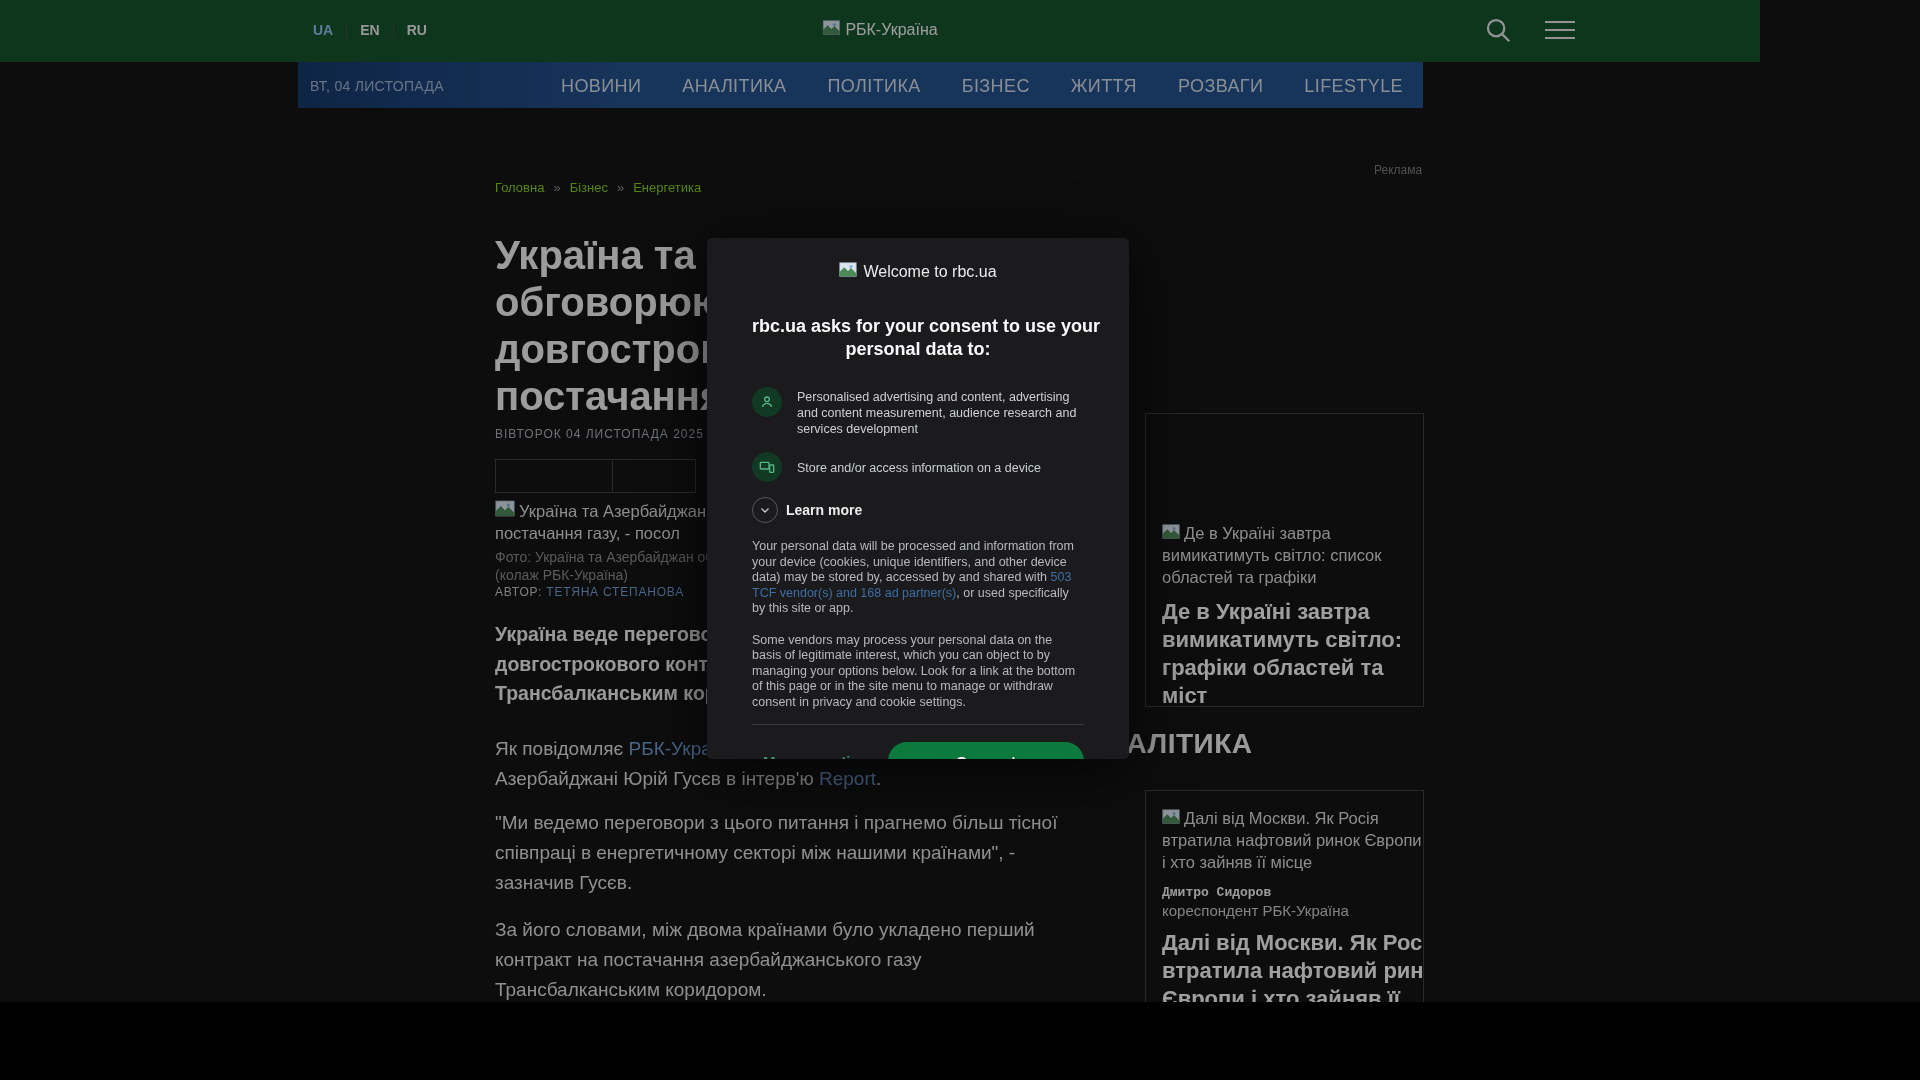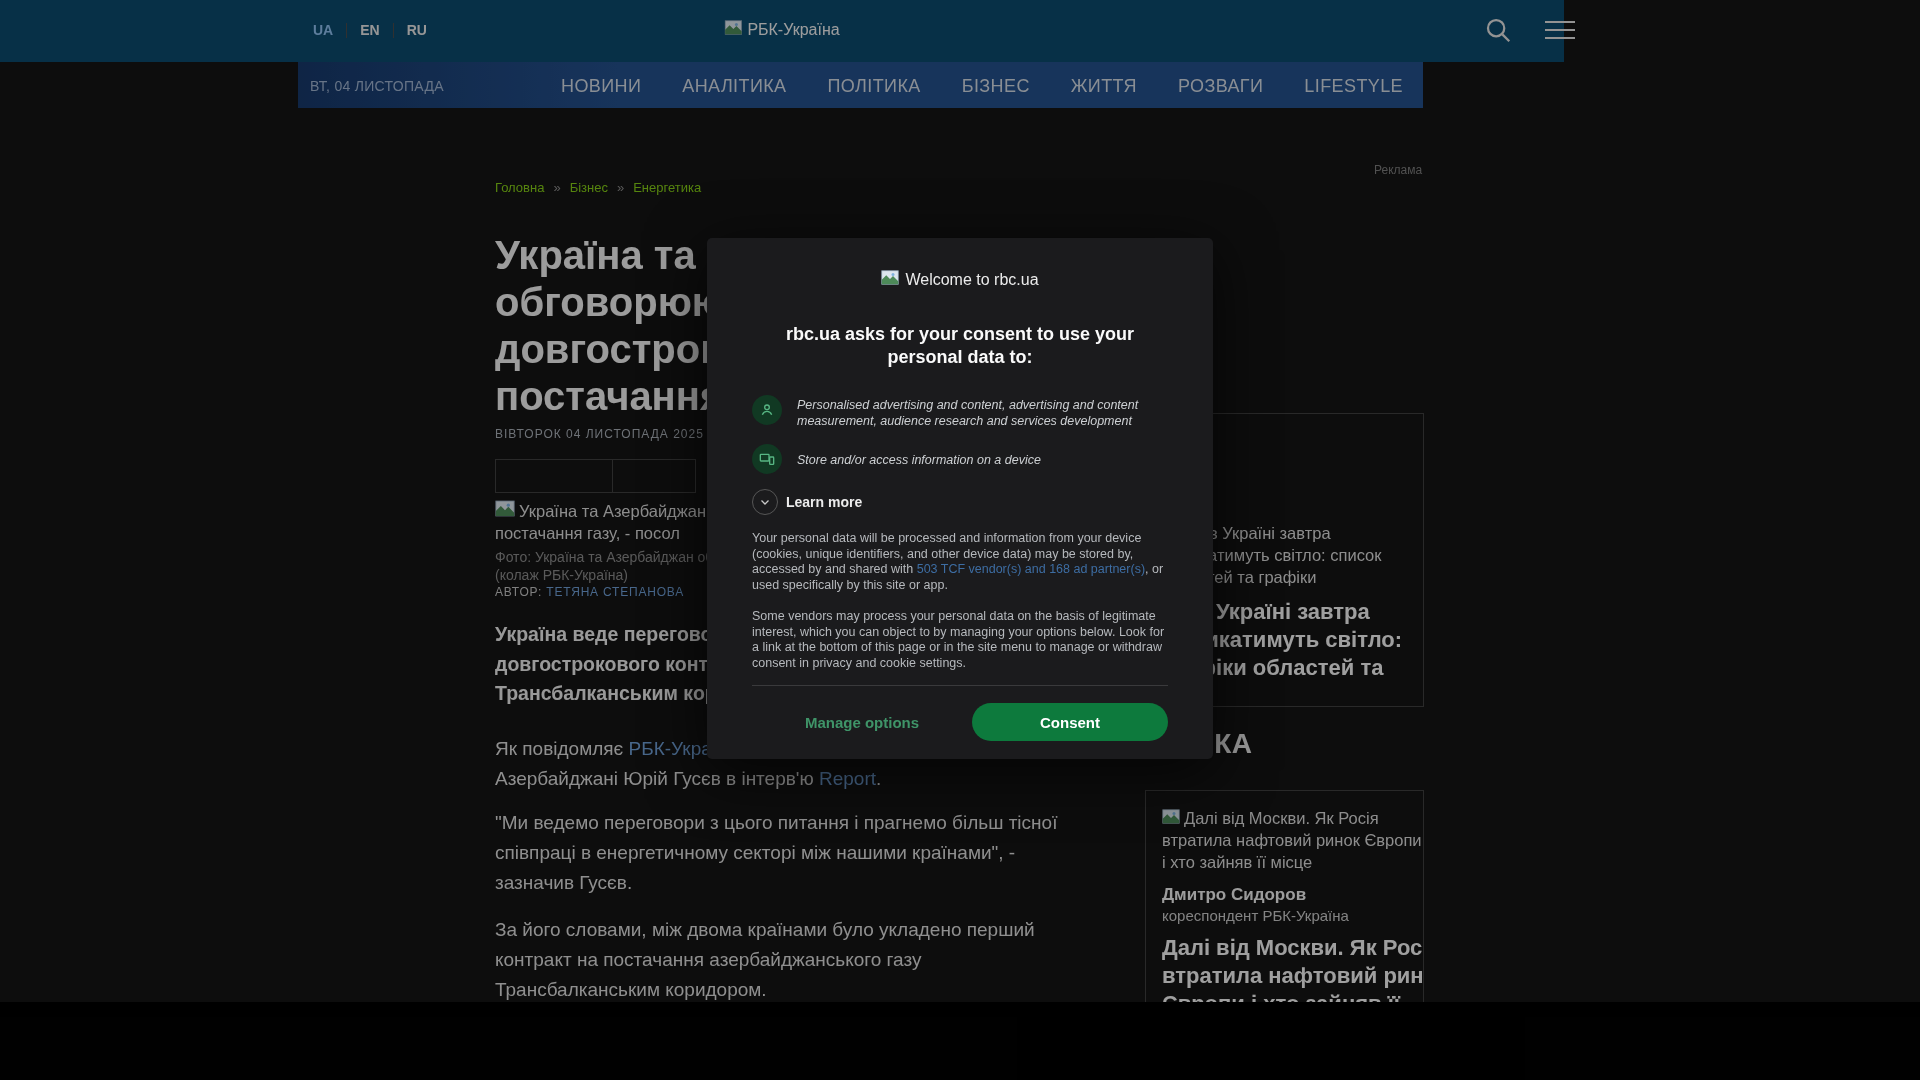--- a/index.html
+++ b/index.html
@@ -1,21 +1,21 @@
 <!DOCTYPE html>
 <html><head>
 <meta charset="utf-8">
 <style>
   html,body{margin:0;padding:0;background:#000;}
   .page{position:relative;width:1920px;height:1080px;overflow:hidden;background:#141414;
         font-family:"Liberation Sans",sans-serif;}
   a{text-decoration:none;}
 
   
-  .topbar{position:absolute;left:0;top:0;width:1564px;height:62px;background:#0c4a6e;}
+  .topbar{position:absolute;left:0;top:0;width:1760px;height:62px;background:#14532d;}
   .langs{position:absolute;left:313px;top:22px;display:flex;align-items:center;gap:13px;
          font-size:14px;font-weight:bold;}
   .lang{color:#e6e6e6;cursor:pointer;}
   .lang.active{color:#8fc0f0;}
   .lang-div{width:1px;height:15px;background:#4a4a4a;}
   .logo{position:absolute;left:50%;top:20px;transform:translateX(-50%);
         display:flex;align-items:center;gap:5px;color:#f2f2f2;font-size:16px;}
   .search-btn{position:absolute;left:1483px;top:15px;cursor:pointer;}
   .burger{position:absolute;left:1545px;top:21px;width:30px;display:flex;flex-direction:column;gap:6px;cursor:pointer;}
   .burger i{height:2px;background:#e2e2e2;display:block;}
@@ -60,36 +60,36 @@
 
   
   .card{position:absolute;left:1145px;width:279px;border:1px solid #3f3f3f;box-sizing:border-box;
         padding:16px;overflow:hidden;cursor:pointer;}
   .card1{top:413px;height:294px;}
   .card2{top:790px;height:262px;}
   .card-img-space{height:92px;}
   .card-alt{font-size:16.5px;line-height:22px;color:#d9d9d9;}
   .card-alt .first{display:flex;align-items:center;gap:4px;}
   .card-title{margin-top:10px;font-size:22px;line-height:28px;font-weight:bold;color:#f5f5f5;}
-  .card-author{margin-top:12px;font-size:17px;font-weight:bold;color:#f0f0f0;}
+  .card-author{margin-top:12px;font-size:13px;font-weight:bold;color:#f0f0f0;font-family:Liberation Mono, monospace;}
   .card-role{margin-top:2px;font-size:15px;color:#c9c9c9;}
   .section-head{position:absolute;left:1085px;top:728px;font-size:28px;font-weight:bold;
                 color:#ededed;letter-spacing:.5px;}
 
   .bottom-strip{position:absolute;left:0;top:1002px;width:1920px;height:78px;background:#010101;z-index:10;}
 
   
   .overlay{position:absolute;left:0;top:0;width:1920px;height:1080px;background:rgba(0,0,0,.35);z-index:40;}
-  .modal{position:absolute;left:707px;top:238px;width:506px;height:521px;background:#1b1b1d;
+  .modal{position:absolute;left:707px;top:238px;width:422px;height:521px;background:#1b1b1d;
          border-radius:5px;z-index:50;box-shadow:0 12px 60px rgba(0,0,0,.7);
-         padding:8px 45px;box-sizing:border-box;overflow:hidden;}
+         padding:0 45px;box-sizing:border-box;overflow:hidden;}
   .m-logo{display:flex;justify-content:center;align-items:center;gap:6px;padding-top:24px;
           font-size:16px;color:#ececec;}
   .m-heading{margin-top:34px;text-align:center;font-weight:bold;font-size:18px;line-height:23px;color:#fafafa;}
-  .m-bullets{margin-top:26px;font-style:italic;}
+  .m-bullets{margin-top:26px;}
   .m-bullet{display:flex;gap:15px;margin-bottom:15px;align-items:flex-start;}
   .m-bullet.center{align-items:center;}
   .m-bullet .txt{font-size:12.5px;line-height:16px;color:#cdd0d3;padding-top:2px;}
   .icon-circle{width:30px;height:30px;border-radius:50%;background:#113923;flex:none;
                display:flex;align-items:center;justify-content:center;}
   .learn{display:flex;gap:8px;align-items:center;margin-top:10px;cursor:pointer;}
   .learn-circle{width:26px;height:26px;border-radius:50%;border:1.5px solid #565656;flex:none;
                 display:flex;align-items:center;justify-content:center;box-sizing:border-box;}
   .learn-label{font-weight:bold;font-size:14px;color:#ececec;}
   .m-para{margin-top:16px;font-size:12.5px;line-height:15.5px;color:#b6b9bd;}

